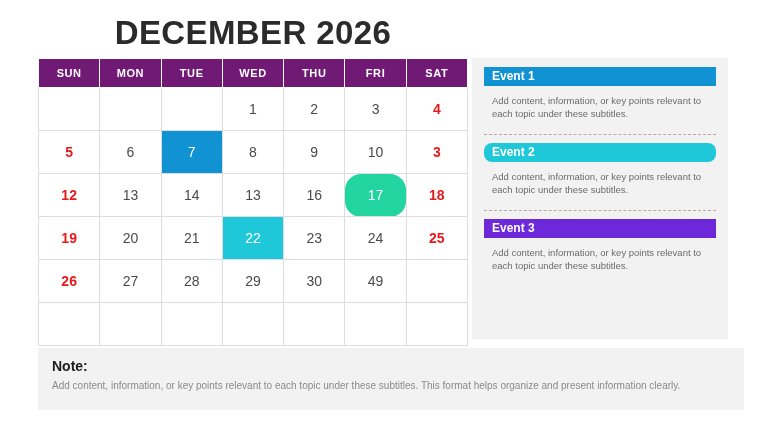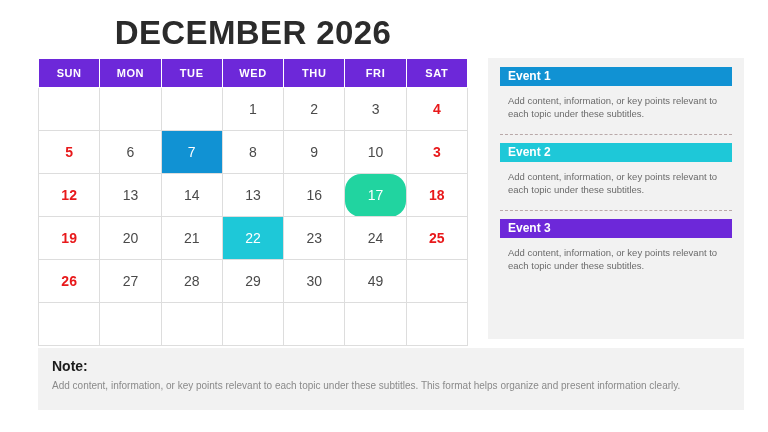--- a/index.html
+++ b/index.html
@@ -32,21 +32,21 @@
   
   #calendar {
     position: absolute;
     left: 38px;
     top: 58px;
     width: 430px;
     border-collapse: collapse;
     table-layout: fixed;
   }
   #calendar th {
-    background: #6d28d9;
+    background: #701a75;
     color: #ffffff;
     font-size: 11px;
     font-weight: bold;
     letter-spacing: 0.6px;
     height: 26px;
     border: 1px solid #ffffff;
     text-align: center;
     vertical-align: middle;
   }
   #calendar td {
@@ -66,40 +66,40 @@
     color: #ffffff;
     font-weight: normal;
   }
   #calendar td.hl-blue  { background: #1192d3; }
   #calendar td.hl-green { background: #21d4a0; border-radius: 16px; }
   #calendar td.hl-cyan  { background: #1ec8d8; margin-left: 10px; }
 
   
   #events-panel {
     position: absolute;
-    left: 488px;
+    left: 472px;
     top: 58px;
     width: 256px;
     height: 281px;
     background: #f2f2f2;
     box-sizing: border-box;
     padding: 9px 12px;
   }
   .event-item { position: relative; }
   .event-header {
     height: 19px;
     line-height: 19px;
     padding-left: 8px;
     color: #ffffff;
     font-size: 12px;
     font-weight: bold;
     box-sizing: border-box;
   }
   .event-header.c-blue  { background: #1192d3; }
-  .event-header.c-cyan  { background: #1ec8d8; }
+  .event-header.c-cyan  { background: #1ec8d8; border-radius: 8px; }
   .event-header.c-green { background: #6d28d9; }
   .event-body {
     padding: 8px 10px 0 8px;
     font-size: 9.5px;
     line-height: 13px;
     color: #6b6b6b;
   }
   .event-divider {
     border-top: 1px dashed #b9a9a9;
     margin: 14px 0 8px 0;

